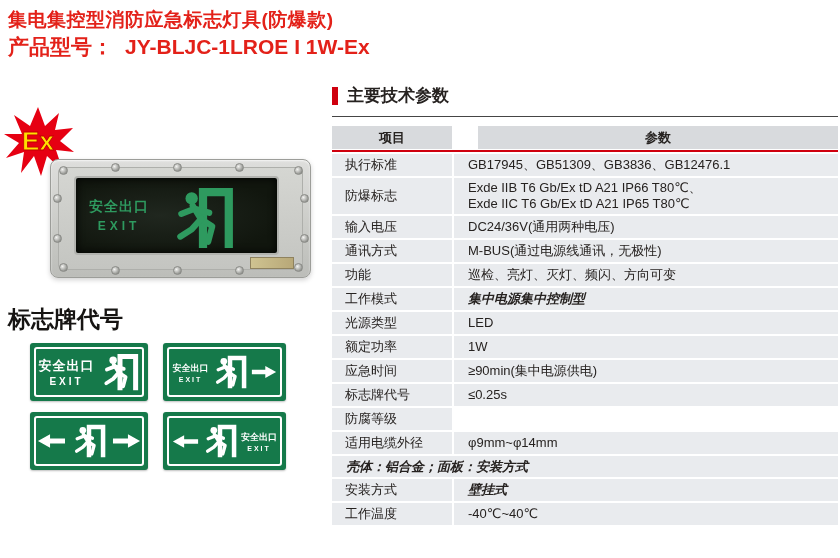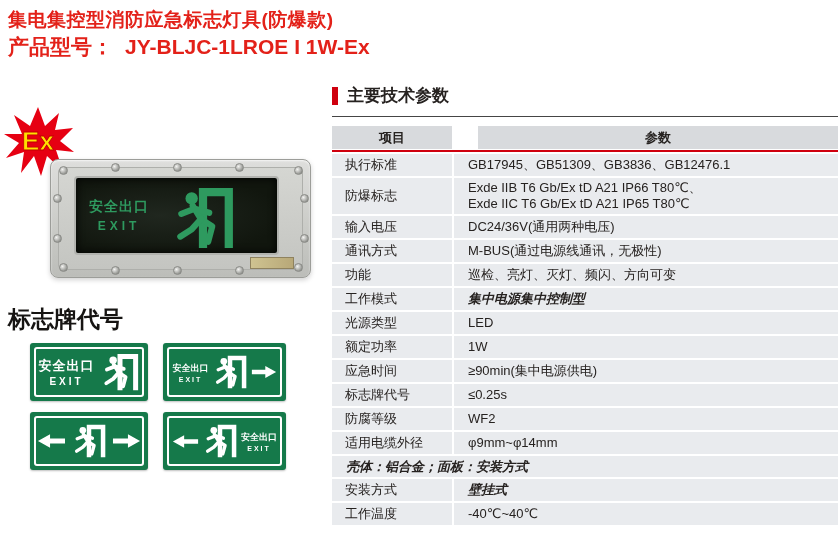--- a/index.html
+++ b/index.html
@@ -264,21 +264,20 @@
     <div class="cell c-param">≥90min(集中电源供电)</div>
   </div>
 
   <div class="tbl-row">
     <div class="cell c-item">标志牌代号</div>
     <div class="cell c-param">≤0.25s</div>
   </div>
 
   <div class="tbl-row">
     <div class="cell c-item">防腐等级</div>
-    <div class="cell c-param">WF2</div>
   </div>
 
 
   <div class="tbl-row">
     <div class="cell c-item">适用电缆外径</div>
     <div class="cell c-param">φ9mm~φ14mm</div>
   </div>
 
   <div class="tbl-row bold">
     <div class="cell c-param">壳体：铝合金；面板：安装方式</div>

